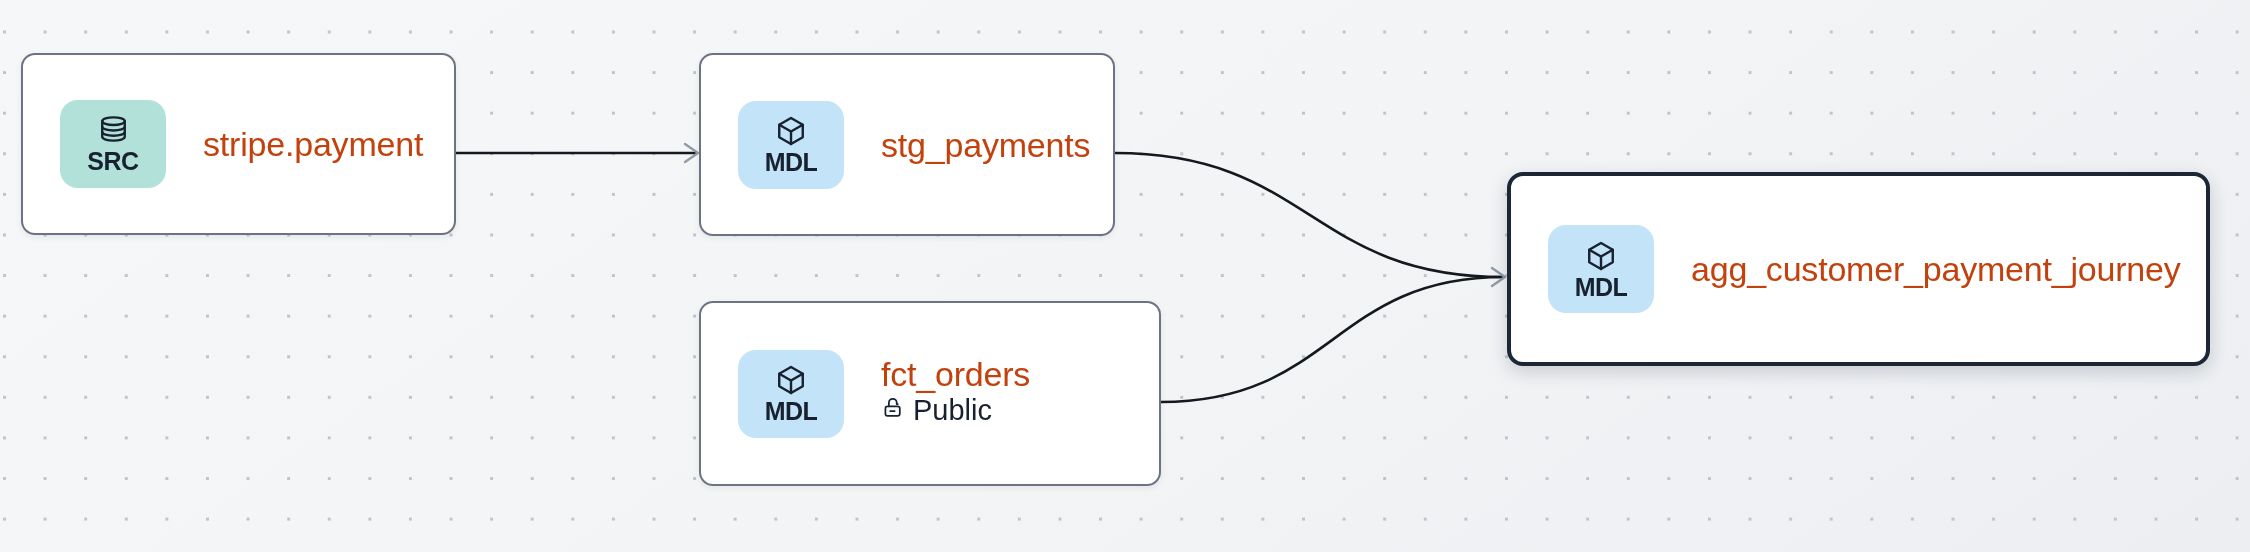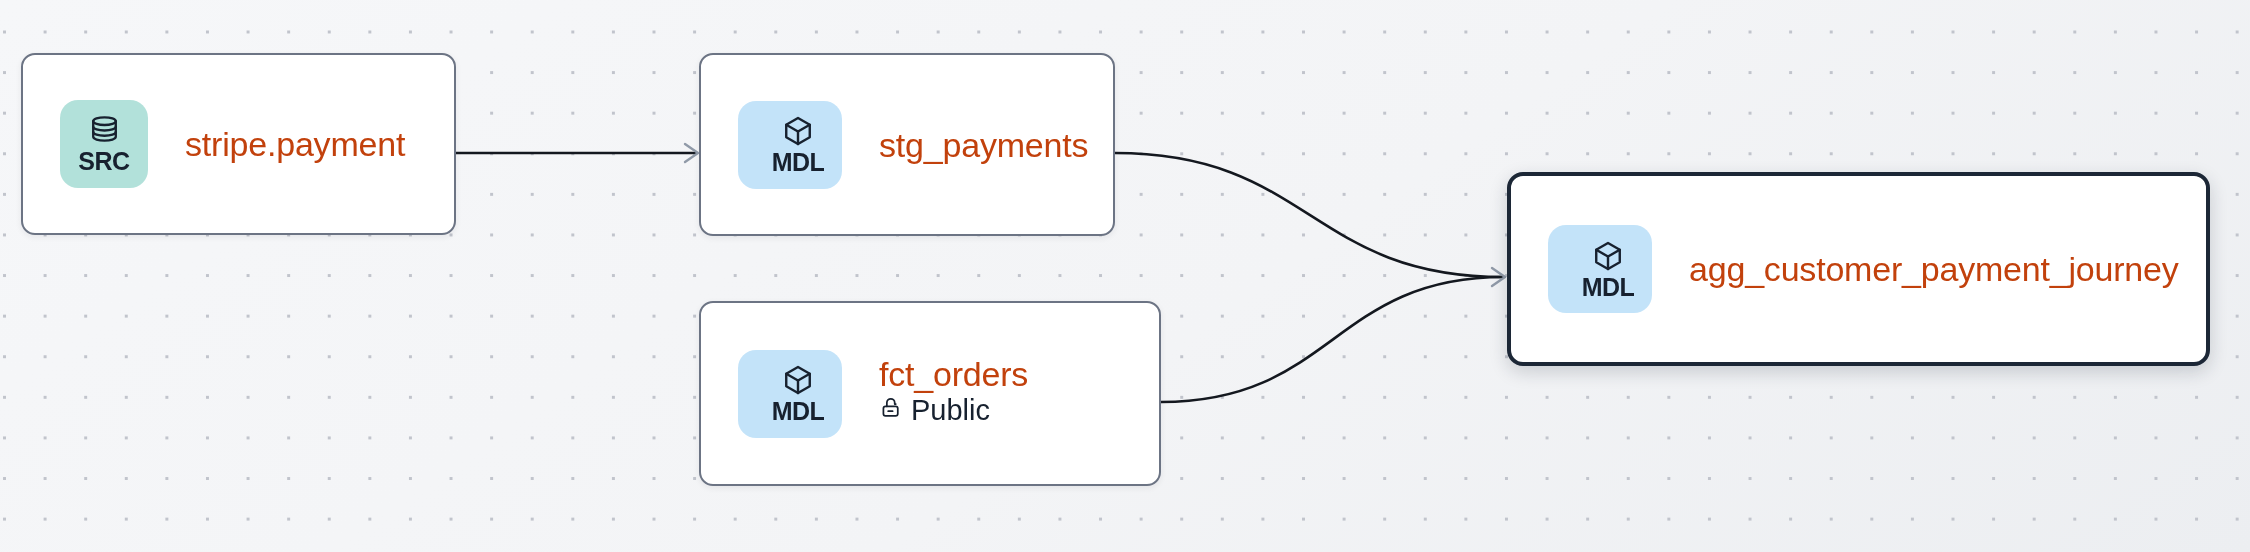--- a/index.html
+++ b/index.html
@@ -51,31 +51,31 @@
     box-shadow: 0 2px 6px rgba(22, 32, 48, 0.07);
     cursor: pointer;
   }
   .node.selected {
     border: 4.5px solid #1c2736;
     border-radius: 16px;
     box-shadow: 0 6px 18px rgba(22, 32, 48, 0.18);
   }
   .badge {
     flex: 0 0 auto;
-    width: 88px;
+    width: 106px;
     height: 88px;
     border-radius: 18px;
     display: flex;
     flex-direction: column;
     align-items: center;
     justify-content: center;
     color: #17212f;
   }
   .badge.src { background: #b2e1da; }
-  .badge.mdl { background: #c3e3f9; padding-left: 16px; }
+  .badge.mdl { background: #c3e3f9; }
   .badge svg {
     display: block;
     stroke: #17212f;
     fill: none;
     stroke-width: 1.7;
     stroke-linecap: round;
     stroke-linejoin: round;
   }
   .badge-label {
     margin-top: 2px;

